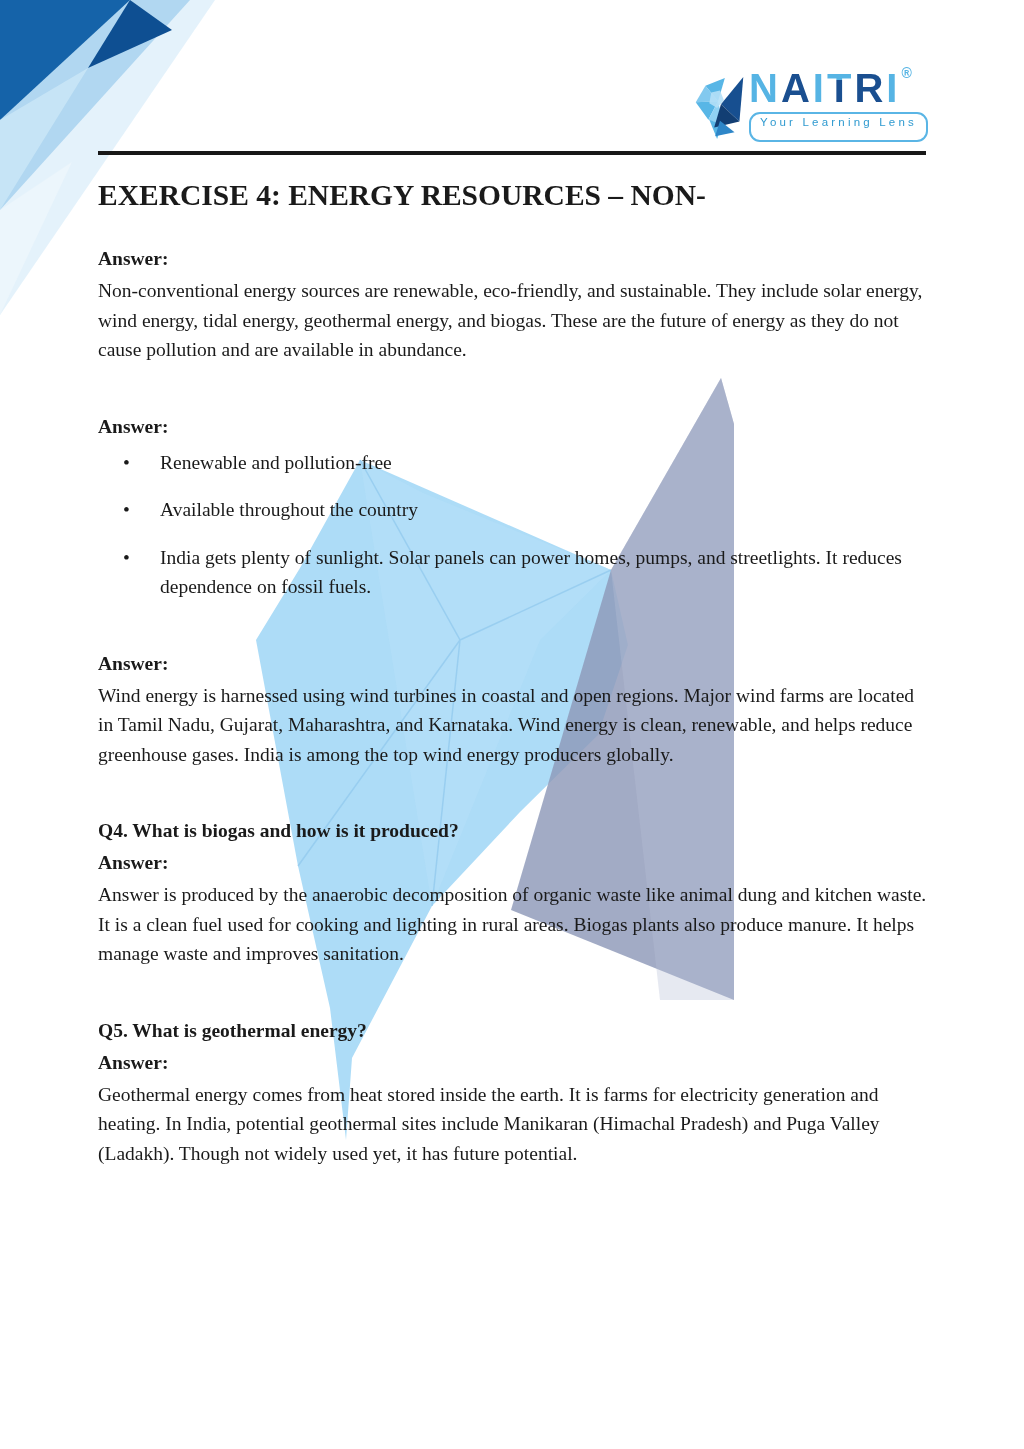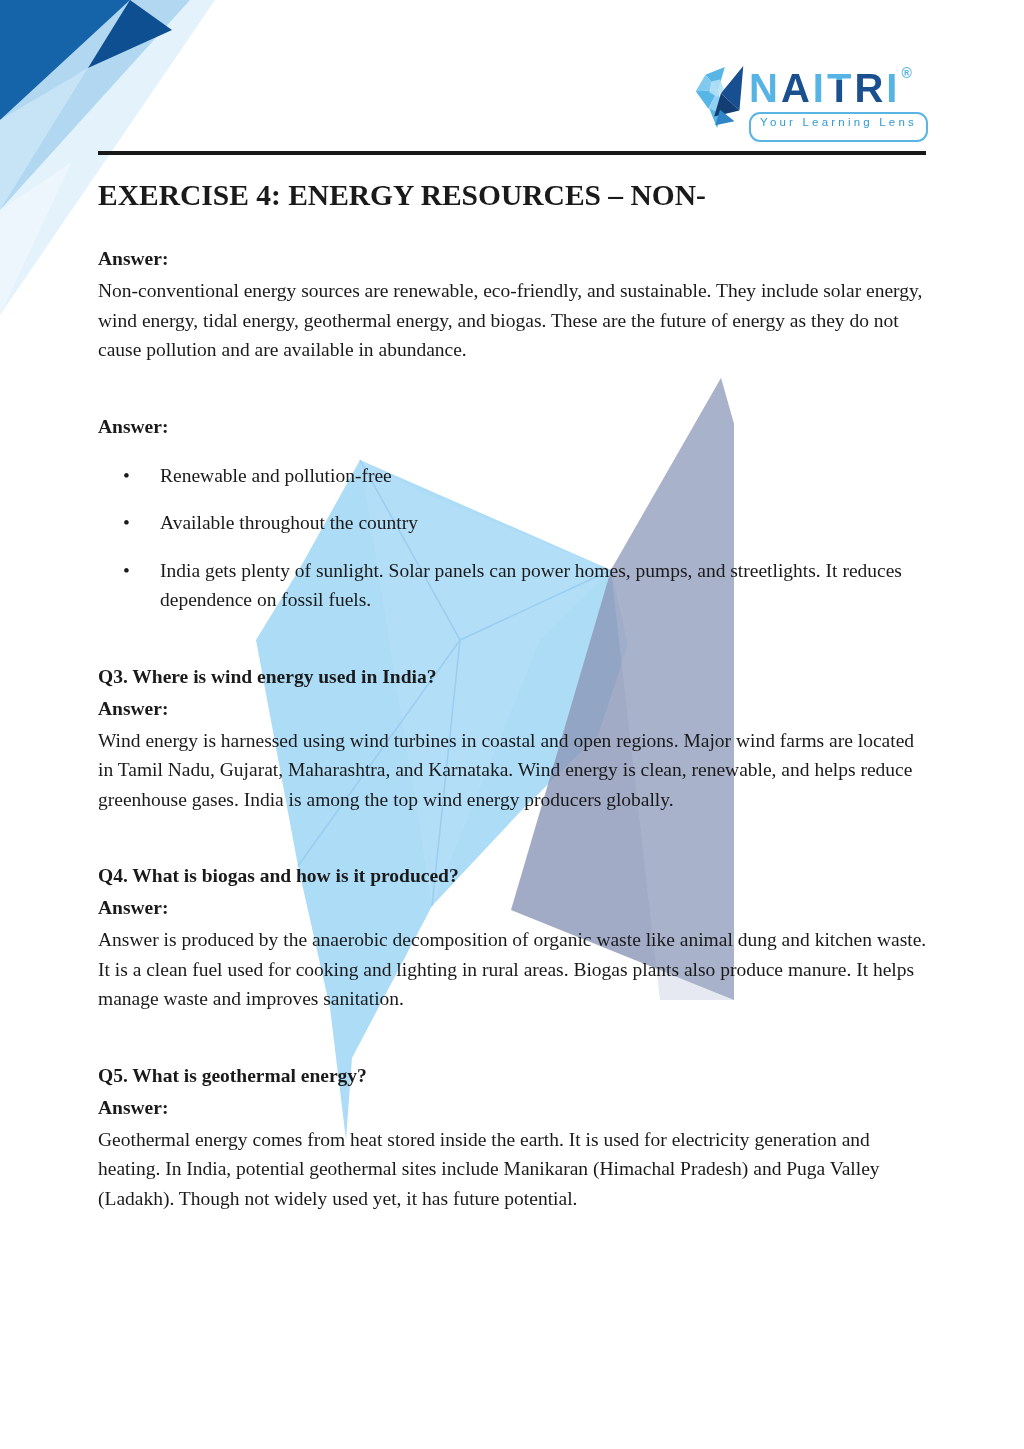--- a/index.html
+++ b/index.html
@@ -7,21 +7,21 @@
     width:1024px;height:1449px;position:relative;overflow:hidden;
     background:#ffffff;color:#1a1a1a;
     font-family:"Liberation Serif", serif;
   }
   svg.corner{position:absolute;top:0;left:0;z-index:0}
   svg.watermark{position:absolute;top:0;left:0;z-index:0}
   .content{position:relative;z-index:1}
 
   
   header{padding:52px 96px 0;display:flex;justify-content:flex-end}
-  .logo{display:flex;align-items:center;gap:0}
+  .logo{display:flex;align-items:flex-end;gap:0}
   .logo-icon{width:58px;height:66px;margin-top:2px}
   .brand{
     font-family:"Liberation Sans", sans-serif;font-weight:bold;
     font-size:40px;line-height:42px;letter-spacing:3px;white-space:nowrap;
   }
   .c-light{color:#56b4e4}
   .c-dark{color:#1a4f90}
   .c-mix{
     color:#1a4f90;
     background:linear-gradient(180deg,#56b4e4 0 32%,#1a4f90 32% 100%);
@@ -39,21 +39,21 @@
   .rule{height:4px;background:#181818;margin:9px 98px 0}
 
   h1.title{margin:22px 98px 30px;font-size:29.5px;line-height:37px;font-weight:bold}
   h1.title span{display:block}
 
   main{margin:0 94px 0 98px}
   .qa{margin-bottom:47px}
   .q{font-weight:bold;font-size:19.5px;line-height:30px;margin:0 0 2px}
   .para{font-size:19.5px;line-height:29.5px;margin:0}
   b{font-weight:normal}
-  ul.bullets{list-style:none;margin:19px 0 0;padding:0}
+  ul.bullets{list-style:none;margin:6px 0 0;padding:0}
   .bullets li{position:relative;padding-left:62px;font-size:19.5px;line-height:29.5px;margin-bottom:18px}
   .bullets li:last-child{margin-bottom:0}
   .bullets li::before{content:"\2022";position:absolute;left:25px;top:0}
 </style>
 </head>
 <body>
 
 <svg class="corner" width="230" height="320" viewBox="0 0 230 320" aria-hidden="true">
   <polygon points="0,0 215,0 0,315" fill="#dff0fa" opacity="0.85"></polygon>
   <polygon points="0,0 190,0 0,210" fill="#abd4f0" opacity="0.9"></polygon>
@@ -114,29 +114,28 @@
           </li>
           <li>
             <div class="bl"><b>Available throughout the country</b></div>
           </li>
           <li>
             <div class="bl"><span>India gets plenty of sunlight. Solar panels can power </span><b>homes, pumps, and streetlights</b><span>. It reduces dependence on fossil fuels.</span></div>
           </li>
         </ul>
       </section>
       <section class="qa">
-        <p class="q">Q3. Where is wind energy used in India?</p>
         <p class="q">Answer:</p>
         <p class="para"><span>Wind energy is harnessed using </span><b>wind turbines</b><span> in coastal and open regions. Major wind farms are located in </span><b>Tamil Nadu, Gujarat, Maharashtra, and Karnataka</b><span>. Wind energy is clean, renewable, and helps reduce greenhouse gases. India is among the top wind energy producers globally.</span></p>
       </section>
       <section class="qa">
         <p class="q">Q4. What is biogas and how is it produced?</p>
         <p class="q">Answer:</p>
         <p class="para"><span>Answer is produced by the </span><b>anaerobic decomposition of organic waste</b><span> like animal dung and kitchen waste. It is a </span><b>clean fuel</b><span> used for cooking and lighting in rural areas. Biogas plants also produce </span><b>manure</b><span>. It helps manage waste and improves sanitation.</span></p>
       </section>
       <section class="qa">
         <p class="q">Q5. What is geothermal energy?</p>
         <p class="q">Answer:</p>
-        <p class="para"><span>Geothermal energy comes from </span><b>heat stored inside the earth</b><span>. It is used for </span><b>electricity generation and heating</b><span>. In India, potential geothermal sites include </span><b>Manikaran (Himachal Pradesh)</b><span> and </span><b>Puga Valley (Ladakh)</b><span>. Though not widely used yet, it has future potential.</span></p>
+        <p class="para"><span>Geothermal energy comes from </span><b>heat stored inside the earth</b><span>. It is farms for </span><b>electricity generation and heating</b><span>. In India, potential geothermal sites include </span><b>Manikaran (Himachal Pradesh)</b><span> and </span><b>Puga Valley (Ladakh)</b><span>. Though not widely used yet, it has future potential.</span></p>
       </section>
     </main>
 
 </div>
 
 </body></html>

